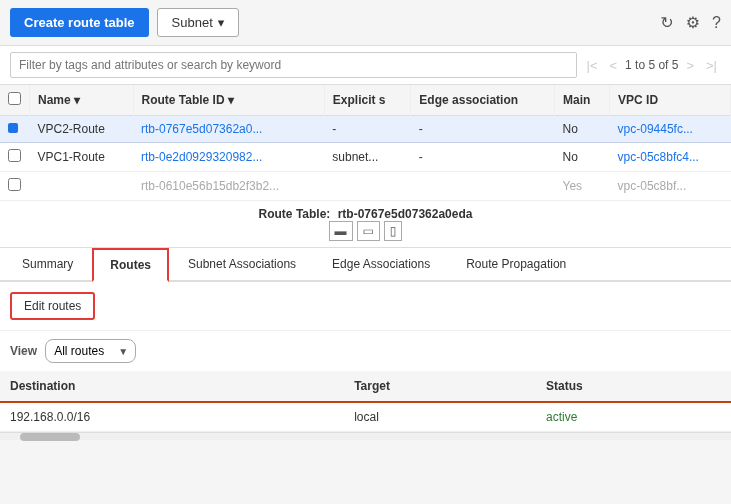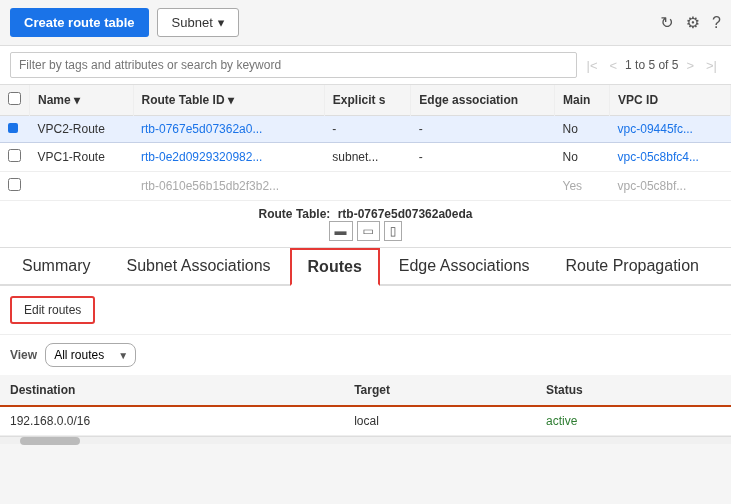--- a/index.html
+++ b/index.html
@@ -150,21 +150,21 @@
       background: white;
       border-bottom: 2px solid #ddd;
       padding: 0 5px;
       gap: 2px;
     }
     .tab {
       padding: 8px 16px;
       cursor: pointer;
       border: 1px solid transparent;
       border-bottom: none;
-      font-size: 16px;
+      font-size: 12px;
       color: #333;
       margin-bottom: -2px;
     }
     .tab.active {
       border: 2px solid #e53935;
       border-bottom: 2px solid white;
       background: white;
       font-weight: bold;
       color: #333;
     }
@@ -354,25 +354,25 @@
     <button class="view-icon-btn">▬</button>
     <button class="view-icon-btn">▭</button>
     <button class="view-icon-btn">▯</button>
   </div>
 </div>
 
 <div class="tabs">
   <div class="tab">
     <span>Summary</span>
   </div>
+  <div class="tab active">
+    <span>Routes</span>
+  </div>
   <div class="tab">
     <span>Subnet Associations</span>
-  </div>
-  <div class="tab active">
-    <span>Routes</span>
   </div>
   <div class="tab">
     <span>Edge Associations</span>
   </div>
   <div class="tab">
     <span>Route Propagation</span>
   </div>
 </div>
 
 <div class="edit-section">

